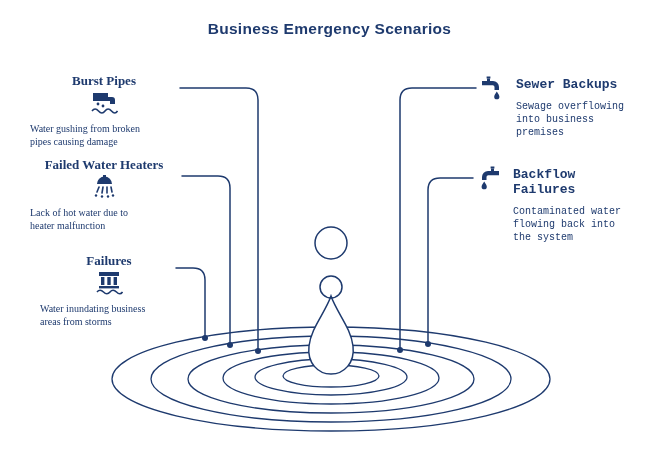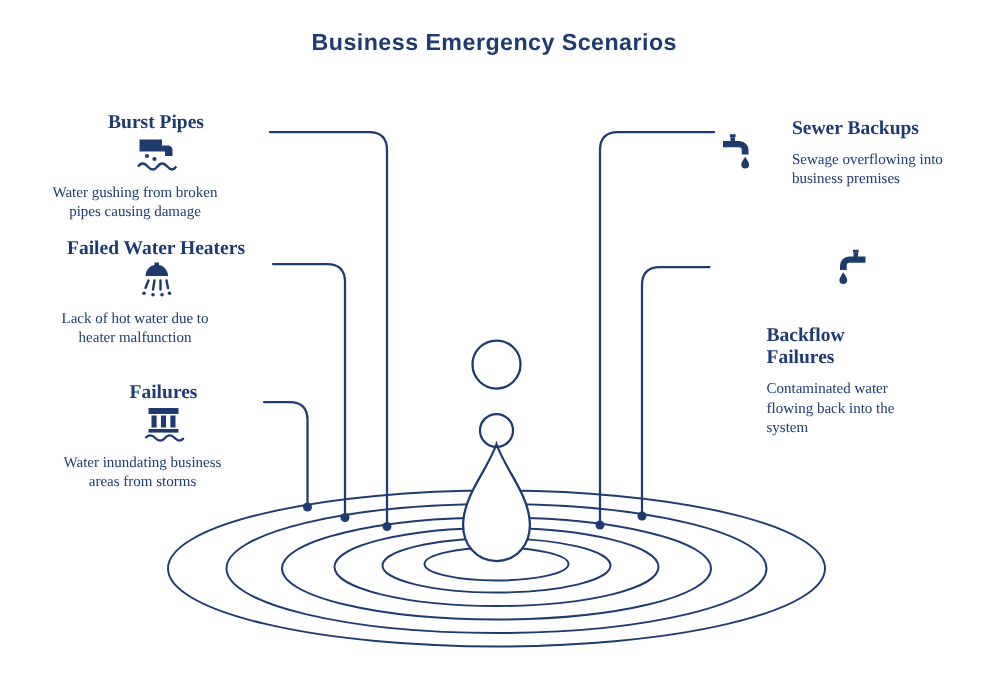--- a/index.html
+++ b/index.html
@@ -11,22 +11,22 @@
     position:absolute; top:20px; left:0; width:100%; text-align:center;
     font-family:"Liberation Sans", sans-serif; font-weight:bold; font-size:15.5px;
     letter-spacing:0.3px;
   }
   .overlay { position:absolute; left:0; top:0; width:659px; height:452px; pointer-events:none; }
   .item { position:absolute; }
   .item-head { display:flex; align-items:center; min-height:28px;flex-direction:column; }
   .label { font-weight:bold; font-size:13px; line-height:1.15; }
   .desc  { font-size:10px; line-height:1.3; margin-top:7px; }
   .item.left  .item-head .label { flex:1 1 auto; text-align:center; }
-  .item.left  .desc { text-align:center; margin-right:28px; padding:0 2px; }
-  .item.right { display:flex; align-items:center; gap:22px; }
+  .item.left  .desc { margin-right:28px; padding:0 2px; }
+  .item.right { display:flex; align-items:flex-start; gap:10px;font-family:Liberation Mono, monospace; }
   .item.right .text { width:112px; }
   .item.right .label { text-align:left; margin-top:4px; }
   .item.right .label.narrow { max-width:90px; }
   .icon { flex:0 0 auto; width:28px; height:26px; display:block; }
   .icon svg { display:block; }
   svg .stroke { fill:none; stroke:currentColor; }
 </style>
 </head>
 <body>
 
@@ -129,21 +129,21 @@
         <rect x="8.6" y="2.5" width="3.8" height="2" fill="currentColor"></rect>
         <path d="M18.8 17.5 c-1.6 2.6 -2.6 4 -2.6 5.2 a2.6 2.6 0 0 0 5.2 0 c0 -1.2 -1 -2.6 -2.6 -5.2 z" fill="currentColor"></path>
       </svg>
     </span>
     <div class="text">
       <div class="label">Sewer Backups</div>
       <div class="desc">Sewage overflowing into business premises</div>
     </div>
   </div>
 
-  <div class="item right" style="left:487px; top:164px; width:160px;flex-direction:column;">
+  <div class="item right" style="left:475px; top:164px; width:160px;">
     <span class="icon">
       <svg width="28" height="26" viewBox="0 0 28 26">
         <g transform="translate(28,0) scale(-1,1)">
           <path d="M4 7 h5 V4.5 h3 V7 h3 a6 6 0 0 1 6 6 v3 h-4.5 v-3 a1.8 1.8 0 0 0 -1.8 -1.8 H4 z" fill="currentColor"></path>
           <rect x="8.6" y="2.5" width="3.8" height="2" fill="currentColor"></rect>
           <path d="M18.8 17.5 c-1.6 2.6 -2.6 4 -2.6 5.2 a2.6 2.6 0 0 0 5.2 0 c0 -1.2 -1 -2.6 -2.6 -5.2 z" fill="currentColor"></path>
         </g>
       </svg>
     </span>
     <div class="text">

